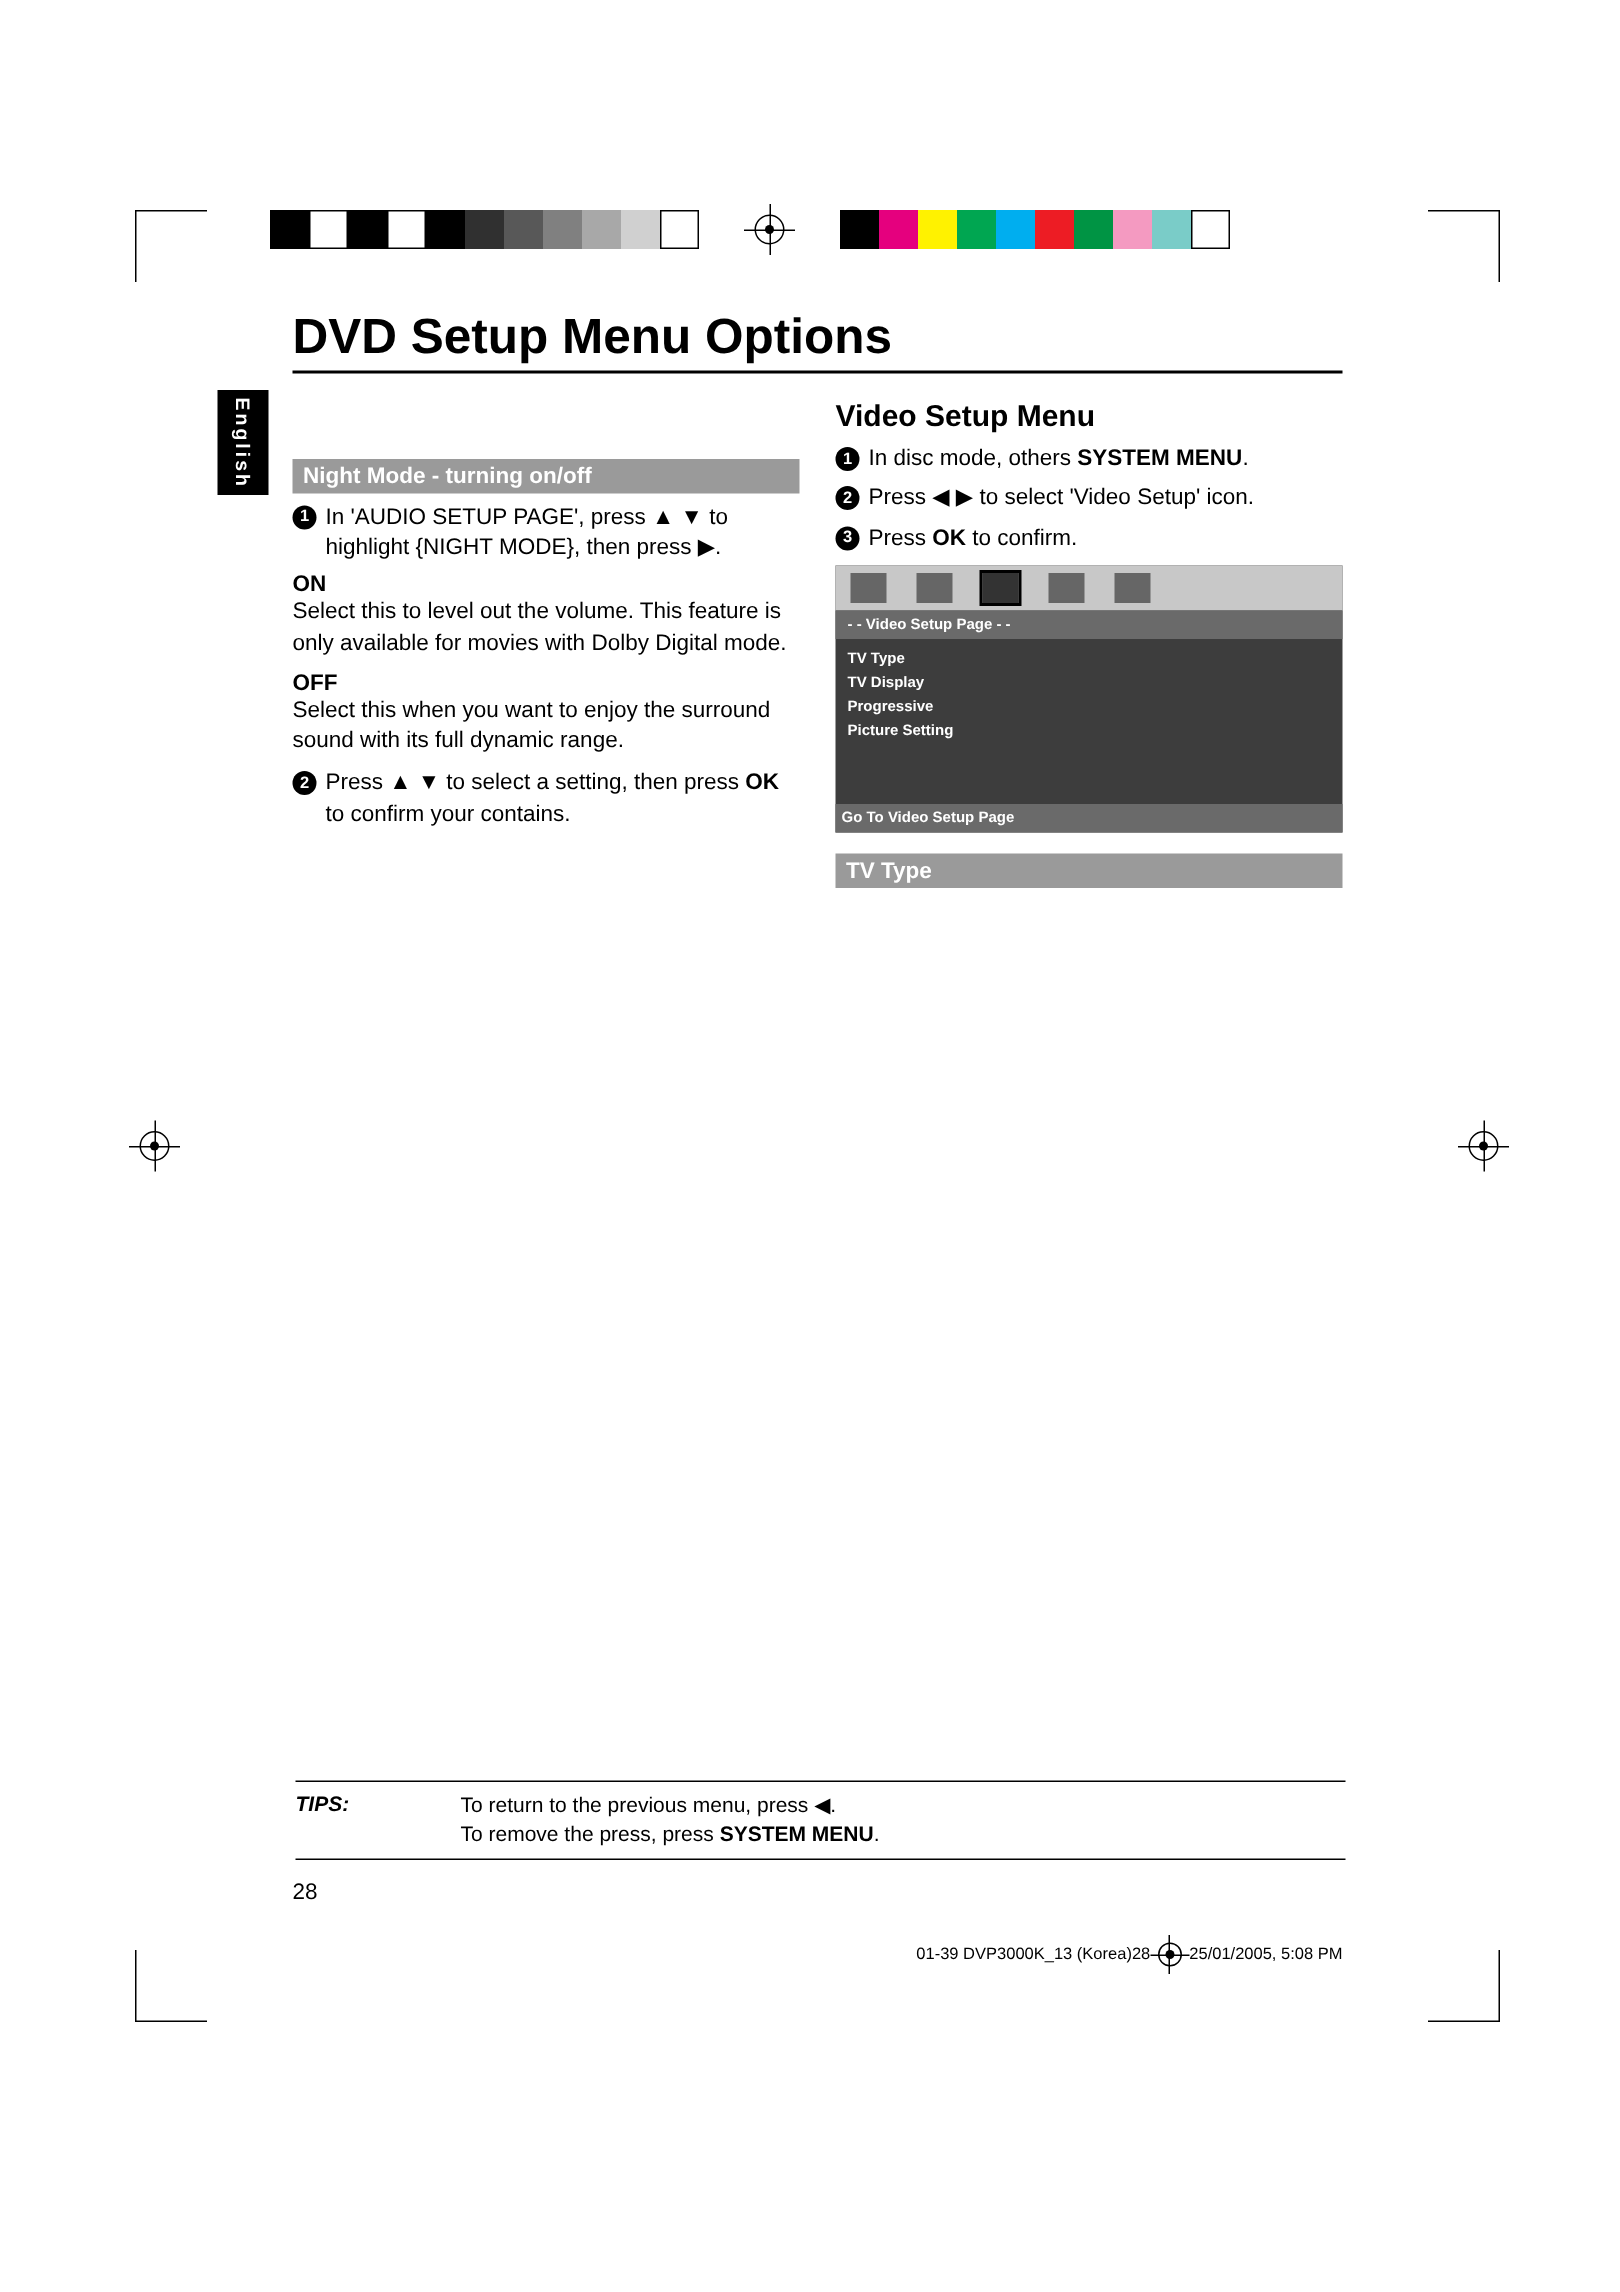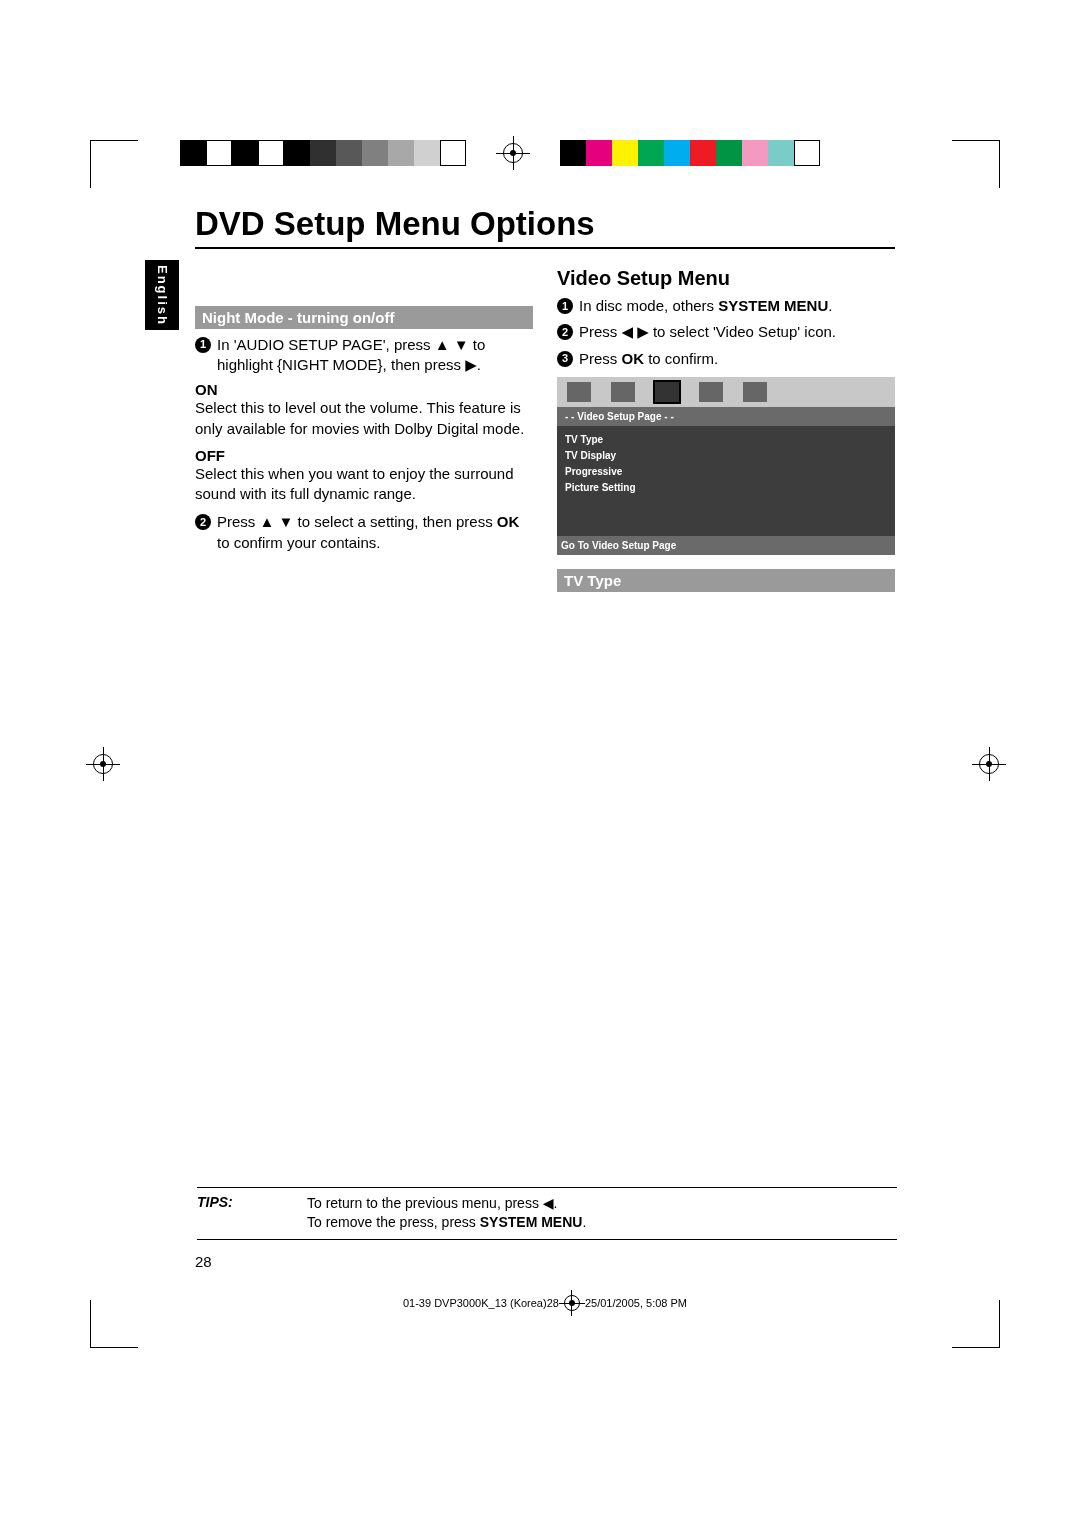--- a/index.html
+++ b/index.html
@@ -155,21 +155,21 @@
   .tips-text { line-height: 1.4; }
 
   .page-num { position: absolute; bottom: 258px; left: 195px; font-size: 15px; }
 
   .footer {
     position: absolute;
     bottom: 212px;
     left: 195px;
     width: 700px;
     display: flex;
-    justify-content: center;
+    justify-content: flex-end;
     align-items: center;
     font-size: 11px;
   }
   .footer .regmark { width: 26px; height: 26px; flex: 0 0 26px; }
   .footer .regmark::before { width: 14px; height: 14px; }
   .footer .regmark::after { width: 26px; }
   .footer .regmark .v { height: 26px; }
 </style>
 </head>
 <body>

